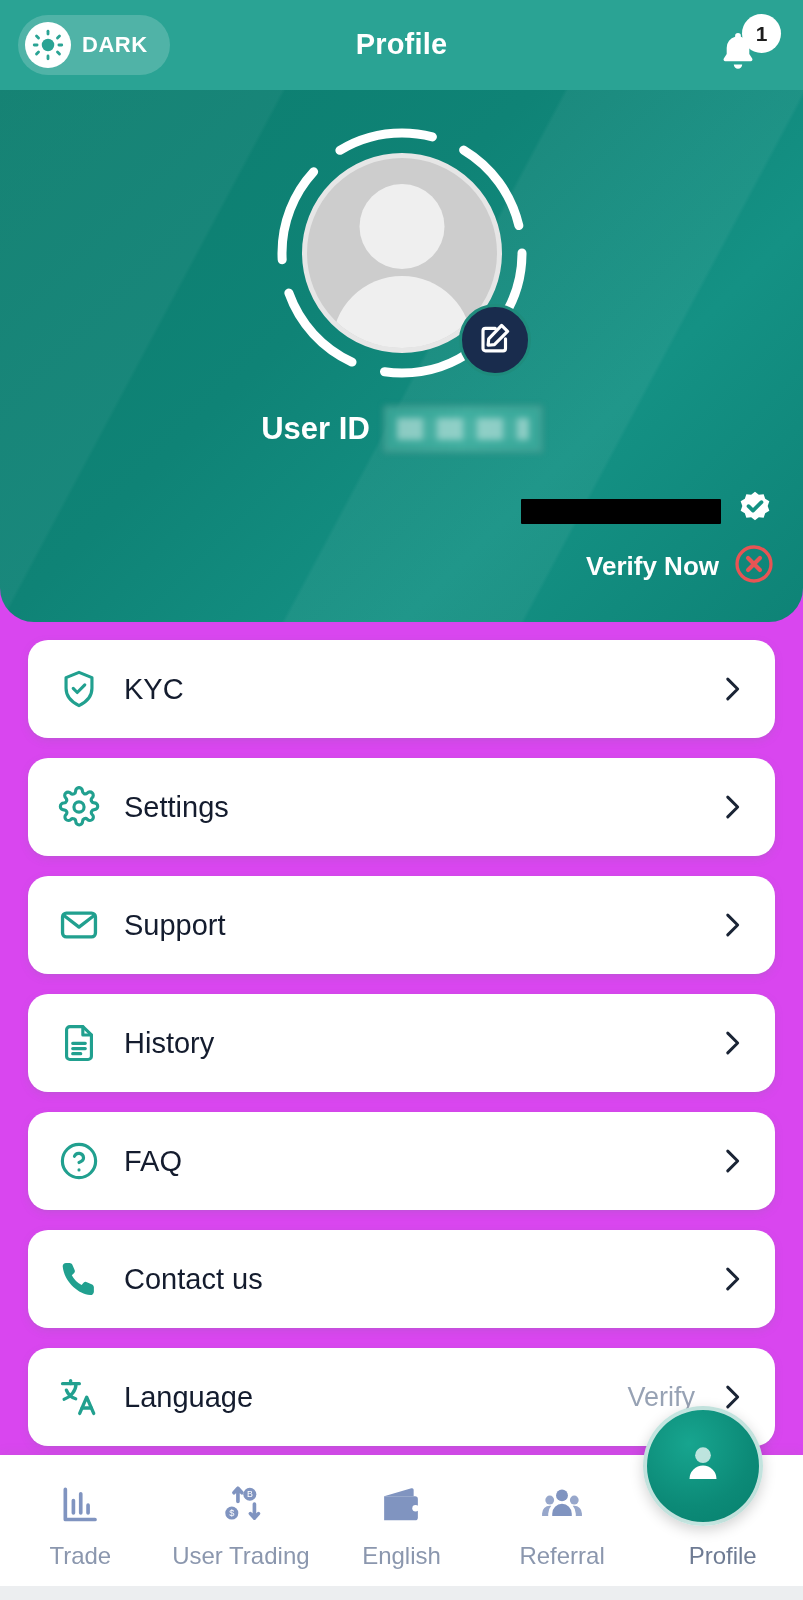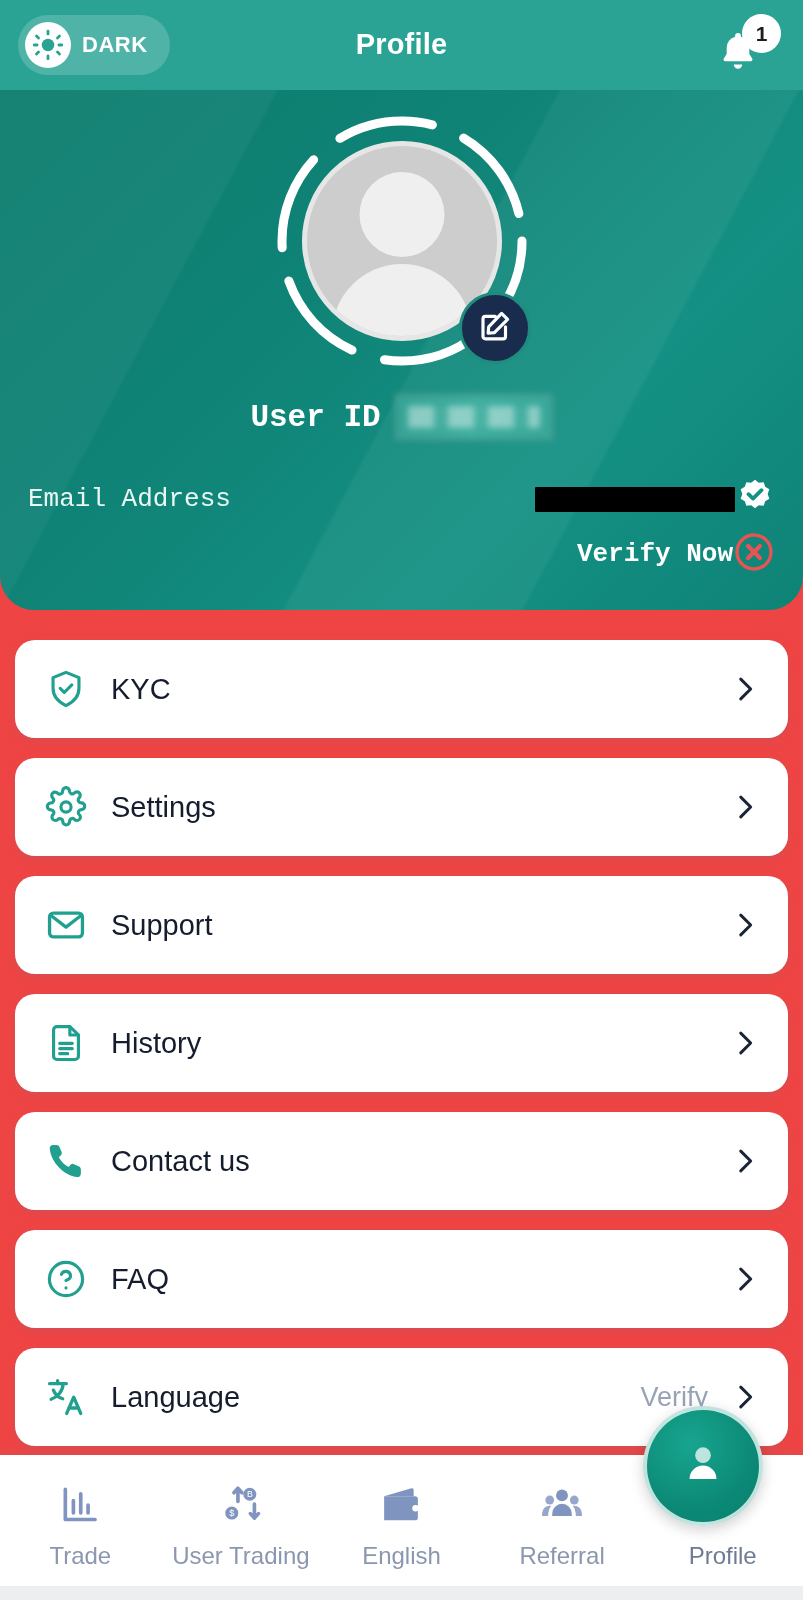--- a/index.html
+++ b/index.html
@@ -2,21 +2,21 @@
 <html><head>
 <meta charset="utf-8">
 <style>
   * { margin:0; padding:0; box-sizing:border-box; }
   html, body {
     width:803px; height:1600px;
     font-family:"Liberation Sans", sans-serif;
     background:#f2f2f3;
     overflow:hidden;
   }
-  #app { position:relative; width:803px; height:1600px; background:#ef4444; overflow:hidden; }
+  #app { position:relative; width:803px; height:1600px; background:#d946ef; overflow:hidden; }
 
   
   .topbar{
     position:absolute; top:0; left:0; width:803px; height:90px;
     background:#2aa394;
     display:flex; align-items:center; justify-content:center;
     z-index:30;
   }
   .dark-toggle{
     position:absolute; left:18px; top:15px;
@@ -48,27 +48,26 @@
   .bell-badge{
     position:absolute; right:0; top:0;
     width:39px; height:39px; border-radius:50%;
     background:#ffffff;
     display:flex; align-items:center; justify-content:center;
     color:#1d1d1d; font-size:21px; font-weight:bold;
   }
 
   
   .hero{
-    position:absolute; top:76px; left:0; width:803px; height:534px;
+    position:absolute; top:88px; left:0; width:803px; height:534px;
     background:
       linear-gradient(118deg, rgba(255,255,255,.045) 0%, rgba(255,255,255,.045) 26%, rgba(0,0,0,0) 26.4%, rgba(0,0,0,0) 52%, rgba(255,255,255,.05) 52.4%, rgba(255,255,255,.05) 74%, rgba(0,0,0,0) 74.4%),
       linear-gradient(135deg, #0c7d6e 0%, #0f8376 40%, #149184 70%, #0e8376 100%);
     border-bottom-left-radius:34px; border-bottom-right-radius:34px;
     z-index:10;
-    font-family:Liberation Mono, monospace;
   }
 
   .avatar-zone{
     position:absolute; left:50%; top:38px; transform:translateX(-50%);
     width:254px; height:254px;
   }
   .dash-ring{ position:absolute; inset:0; }
   .avatar-circle{
     position:absolute; left:27px; top:27px;
     width:200px; height:200px; border-radius:50%;
@@ -110,30 +109,30 @@
     background:repeating-linear-gradient(90deg, rgba(255,255,255,.42) 0 26px, rgba(255,255,255,.06) 26px 40px);
   }
 
   .info-row{
     position:absolute; left:0; width:803px; height:46px;
     display:flex; align-items:center; padding:0 28px;
   }
   .info-row.email{ top:400px; }
   .info-row.mobile{ top:455px; }
   .info-label{ color:#e9f7f4; font-size:26px; }
-  .info-right{ margin-left:auto; display:flex; align-items:center; }
+  .info-right{ margin-left:auto; display:flex; align-items:center; gap:14px; }
   .redact-bar{
     width:200px; height:25px; background:#000000; border-radius:1px;
   }
   .verify-link{ color:#ffffff; font-size:26px; font-weight:bold; cursor:pointer; }
 
   
   .menu{
     position:absolute; top:640px; left:0; width:803px;
-    padding:0 15px;
+    padding:0 28px;
     display:flex; flex-direction:column; gap:20px;
     z-index:5;
   }
   .menu-card{
     height:98px; background:#ffffff; border-radius:20px;
     box-shadow:0 3px 9px rgba(120,125,140,.17), 0 1px 2px rgba(120,125,140,.10);
     display:flex; align-items:center; padding:0 26px 0 26px;
     cursor:pointer;
   }
   .menu-icon{
@@ -237,21 +236,20 @@
         </span>
       </div>
     </div>
 
     <div class="userid-row">
       <span class="userid-label">User ID</span>
       <span class="userid-value"></span>
     </div>
 
     <div class="info-row email">
-      <span class="info-label">Email Address</span>
       <span class="info-right">
         <span class="redact-bar"></span>
         <span>
           <svg width="40" height="40" viewBox="0 0 24 24">
             <path fill="#ffffff" d="M12 1.6l2.3 1.8 2.9-.3.9 2.8 2.5 1.5-1 2.8 1 2.8-2.5 1.5-.9 2.8-2.9-.3L12 18.8l-2.3-1.8-2.9.3-.9-2.8L3.4 13l1-2.8-1-2.8 2.5-1.5.9-2.8 2.9.3z"></path>
             <path fill="none" stroke="#139182" stroke-width="2.2" stroke-linecap="round" stroke-linejoin="round" d="M8.1 10.3l2.7 2.7 5.1-5.1"></path>
           </svg>
         </span>
       </span>
     </div>
@@ -327,41 +325,41 @@
       <span class="menu-label">History</span>
       <span class="chev">
         <svg width="34" height="34" viewBox="0 0 24 24" fill="none" stroke="#1a2435" stroke-width="2.1" stroke-linecap="round" stroke-linejoin="round">
             <path d="M9 5l7 7-7 7"></path>
           </svg>
       </span>
     </div>
 
     <div class="menu-card">
       <span class="menu-icon">
-        <svg width="42" height="42" viewBox="0 0 24 24" fill="#21a08f">
-          <path d="M6.6 2.8c.7 0 1.3.4 1.6 1l1.3 3a1.7 1.7 0 0 1-.4 1.9l-1.2 1.1a13 13 0 0 0 5.6 5.6l1.1-1.2a1.7 1.7 0 0 1 1.9-.4l3 1.3c.6.3 1 .9 1 1.6v2.6a1.9 1.9 0 0 1-2.1 1.9C11.1 20.6 3.4 12.9 2.7 4.9A1.9 1.9 0 0 1 4.6 2.8z"></path>
-        </svg>
-      </span>
-      <span class="menu-label">Contact us</span>
-      <span class="chev">
-        <svg width="34" height="34" viewBox="0 0 24 24" fill="none" stroke="#1a2435" stroke-width="2.1" stroke-linecap="round" stroke-linejoin="round">
-            <path d="M9 5l7 7-7 7"></path>
-          </svg>
-      </span>
-    </div>
-
-    <div class="menu-card">
-      <span class="menu-icon">
         <svg width="42" height="42" viewBox="0 0 24 24" fill="none" stroke="#21a08f" stroke-width="1.8" stroke-linecap="round" stroke-linejoin="round">
           <circle cx="12" cy="12" r="9.5"></circle>
           <path d="M9.4 9.3a2.7 2.7 0 0 1 5.2.9c0 1.8-2.6 2.7-2.6 2.7"></path>
           <path d="M12 17.1h.01"></path>
         </svg>
       </span>
       <span class="menu-label">FAQ</span>
+      <span class="chev">
+        <svg width="34" height="34" viewBox="0 0 24 24" fill="none" stroke="#1a2435" stroke-width="2.1" stroke-linecap="round" stroke-linejoin="round">
+            <path d="M9 5l7 7-7 7"></path>
+          </svg>
+      </span>
+    </div>
+
+    <div class="menu-card">
+      <span class="menu-icon">
+        <svg width="42" height="42" viewBox="0 0 24 24" fill="#21a08f">
+          <path d="M6.6 2.8c.7 0 1.3.4 1.6 1l1.3 3a1.7 1.7 0 0 1-.4 1.9l-1.2 1.1a13 13 0 0 0 5.6 5.6l1.1-1.2a1.7 1.7 0 0 1 1.9-.4l3 1.3c.6.3 1 .9 1 1.6v2.6a1.9 1.9 0 0 1-2.1 1.9C11.1 20.6 3.4 12.9 2.7 4.9A1.9 1.9 0 0 1 4.6 2.8z"></path>
+        </svg>
+      </span>
+      <span class="menu-label">Contact us</span>
       <span class="chev">
         <svg width="34" height="34" viewBox="0 0 24 24" fill="none" stroke="#1a2435" stroke-width="2.1" stroke-linecap="round" stroke-linejoin="round">
             <path d="M9 5l7 7-7 7"></path>
           </svg>
       </span>
     </div>
 
     <div class="menu-card">
       <span class="menu-icon">
         <svg width="42" height="42" viewBox="0 0 24 24" fill="none" stroke="#21a08f" stroke-width="1.9" stroke-linecap="round" stroke-linejoin="round">

